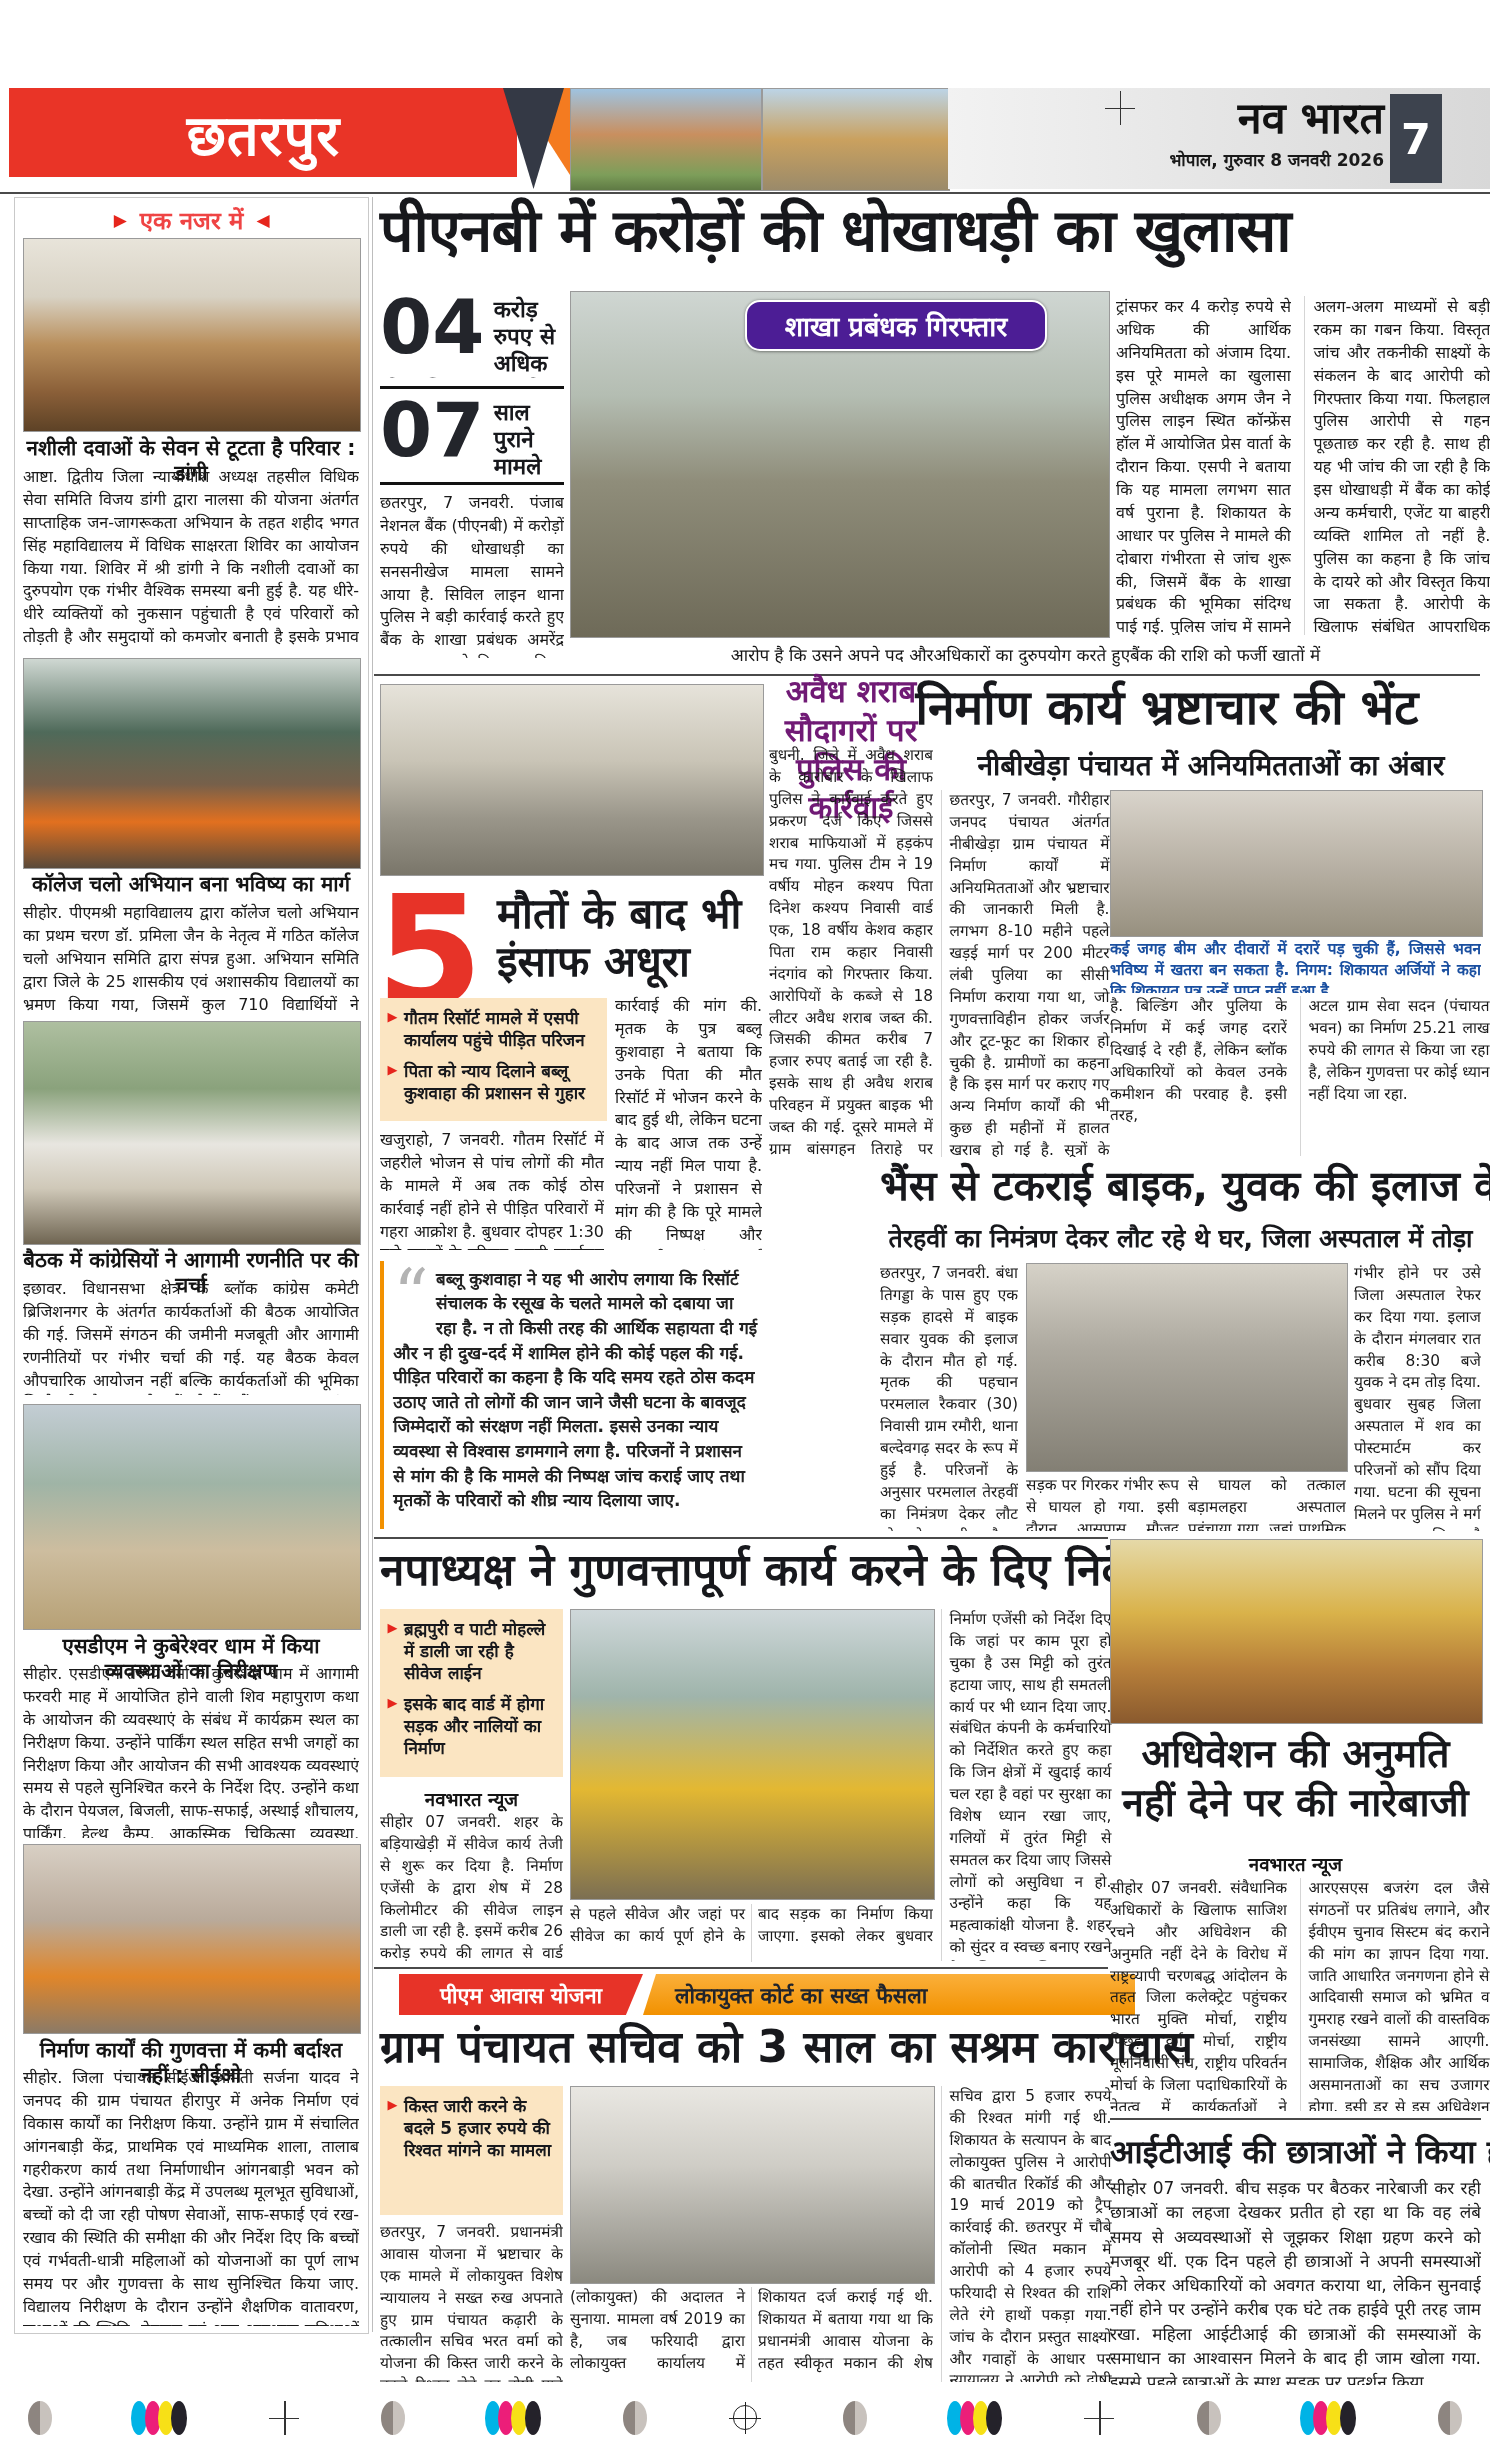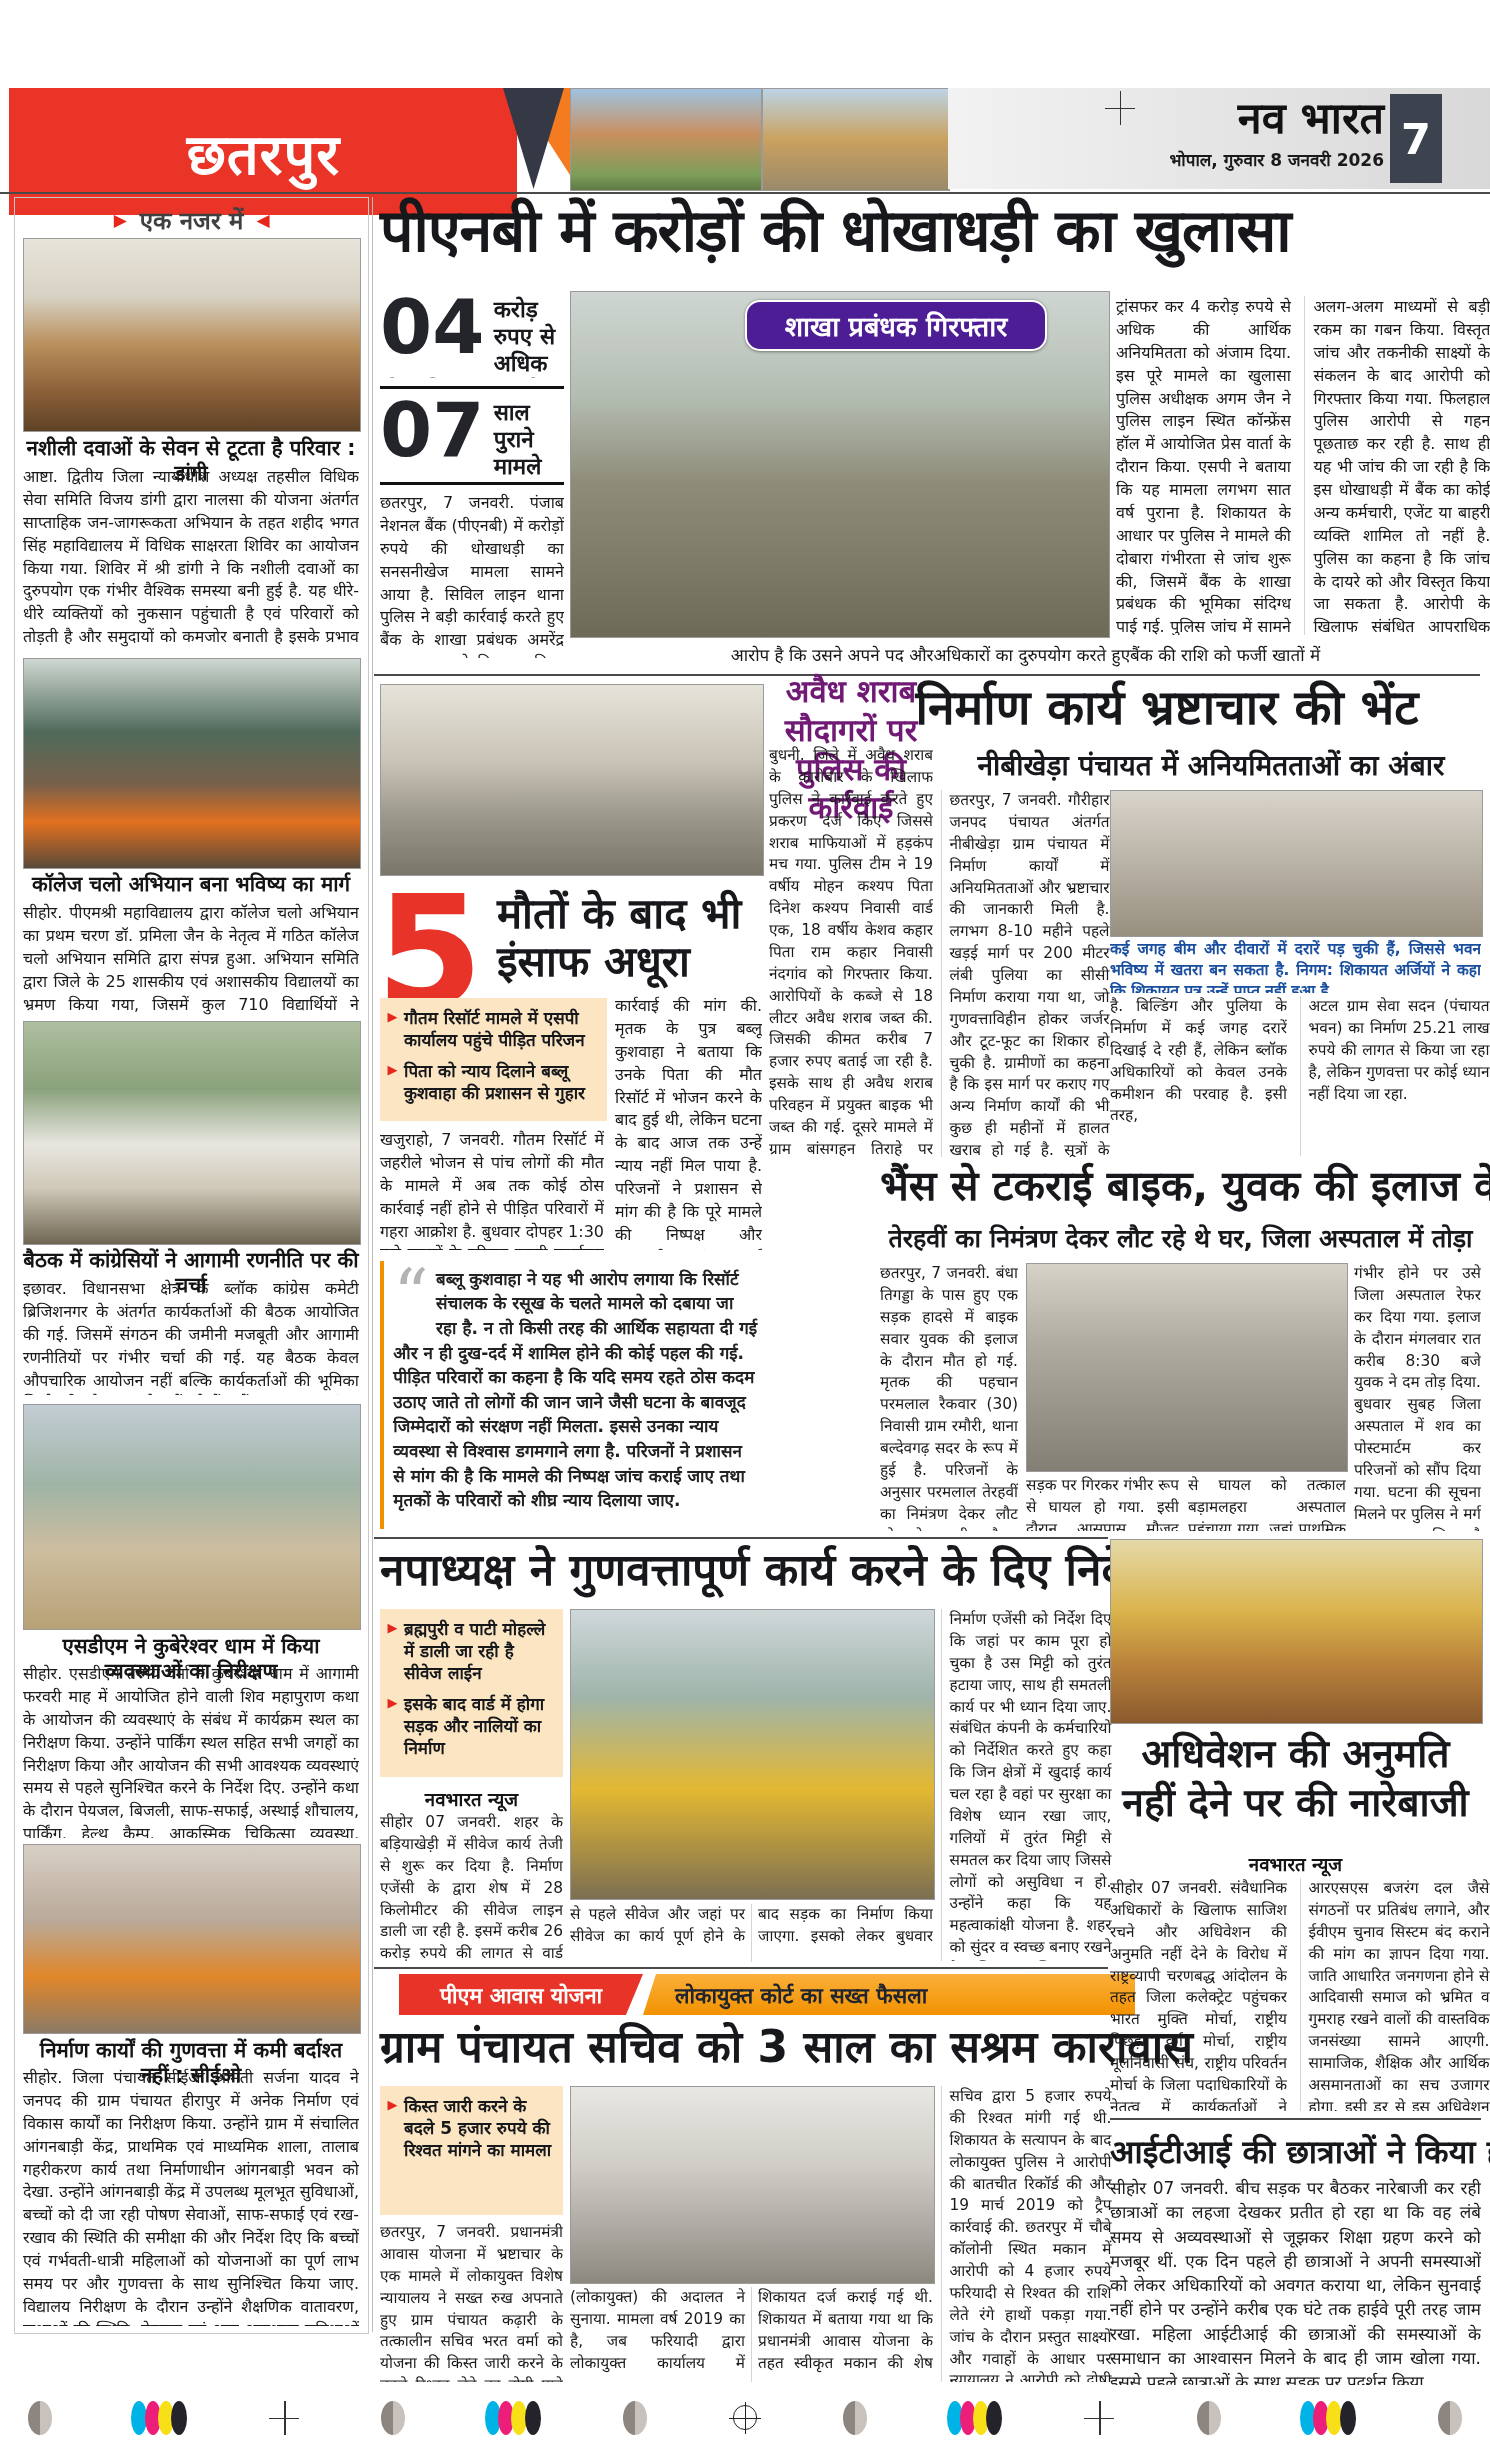--- a/index.html
+++ b/index.html
@@ -43,21 +43,21 @@
   .stat .stx{font-size:22.4px;font-weight:700;line-height:1.2;color:#17181c}
   .byline{font-size:18.6px;font-weight:800;text-align:center;color:#141414}
   .cap-blue{color:#1a4fa0;font-weight:700;font-size:15.4px;line-height:1.35;text-align:justify;overflow:hidden}
   .quote{border-left:4.7px solid #f29100;padding:5.6px 3.7px 0 9.3px;box-sizing:border-box;overflow:hidden}
   .quote .qg{float:left;font-family:"DejaVu Serif",serif;font-size:69px;line-height:.8;color:#b3b3b3;margin-right:7.5px}
   .quote .qt{font-size:17px;font-weight:700;line-height:1.45;text-align:justify;color:#222}
   .two-col{column-count:2;column-gap:13px;column-rule:0.9px solid #d5d5d5}
   .vrule{background:#bdbdbd;width:0.9px}
   .frame{border:0.9px solid #c9c9c9}
   .side-title{display:flex;align-items:center;justify-content:center;gap:13px}
-  .side-title .t{font-size:24px;font-weight:800;color:#404040}
+  .side-title .t{font-size:24px;font-weight:800;color:#ef4444}
   .side-title .a{color:#e6251c;font-size:17px}
   
   .p-classroom{background:linear-gradient(180deg,#e8e4da 0%,#d8d2c4 30%,#b98f5c 55%,#8a5f38 80%,#5d4226 100%)}
   .p-college{background:linear-gradient(180deg,#cfd8d2 0%,#4f6a5a 35%,#77604a 60%,#e2701f 78%,#5a4a3a 100%)}
   .p-congress{background:linear-gradient(180deg,#aebfa0 0%,#8aa27c 30%,#e8e6e0 55%,#cfc8b8 75%,#6f6552 100%)}
   .p-sdm{background:linear-gradient(180deg,#c3cdd4 0%,#9fb4a6 35%,#cdbd9f 65%,#b7a176 100%)}
   .p-anganwadi{background:linear-gradient(180deg,#d8cfc4 0%,#b9aa9a 40%,#e0862a 70%,#8c7a66 100%)}
   .p-pnb{background:linear-gradient(180deg,#cfd6d2 0%,#b4bdb2 30%,#8f8d7a 55%,#6e6a58 100%)}
   .p-protest{background:linear-gradient(180deg,#e6e3da 0%,#c9c4b6 40%,#9a968a 70%,#7a766a 100%)}
   .p-rubble{background:linear-gradient(180deg,#d9d4cb 0%,#b9b2a6 50%,#97907f 100%)}
@@ -81,21 +81,21 @@
   .mk-target::after{content:"";position:absolute;top:0;bottom:0;left:50%;width:1.4px;background:#222}
   .mk-target .hline{position:absolute;left:0;right:0;top:50%;height:1.4px;background:#222}
   .chev{clip-path:polygon(0 0,100% 0,50% 100%)}
   .org-sliver{clip-path:polygon(0 0,100% 0,100% 100%)}
 </style>
 </head>
 <body>
 
 <div class="page">
 
-  <div class="abs m-red" style="left:9.3px;top:88px;width:508px;height:127px">
+  <div class="abs m-red" style="left:9.3px;top:88px;width:508px;height:89px">
     <span>छतरपुर</span>
   </div>
   <div class="abs org-sliver" style="left:514px;top:88px;width:65px;height:101px;background:#f47b20"></div>
   <div class="abs chev" style="left:503px;top:88px;width:61px;height:101px;background:#343945"></div>
   <div class="abs ph p-palace" style="left:570px;top:88px;width:190px;height:101px"></div>
   <div class="abs ph p-temple" style="left:762px;top:88px;width:186px;height:101px"></div>
   <div class="abs" style="left:948px;top:88px;width:542px;height:101px;background:linear-gradient(90deg,#f2f2f2,#d8d8d8)"></div>
   <div class="abs mk-cross" style="left:1105px;top:91px"></div>
   <div class="abs" style="left:1071px;top:97px;width:313px">
     <div class="brand">नव भारत</div>

